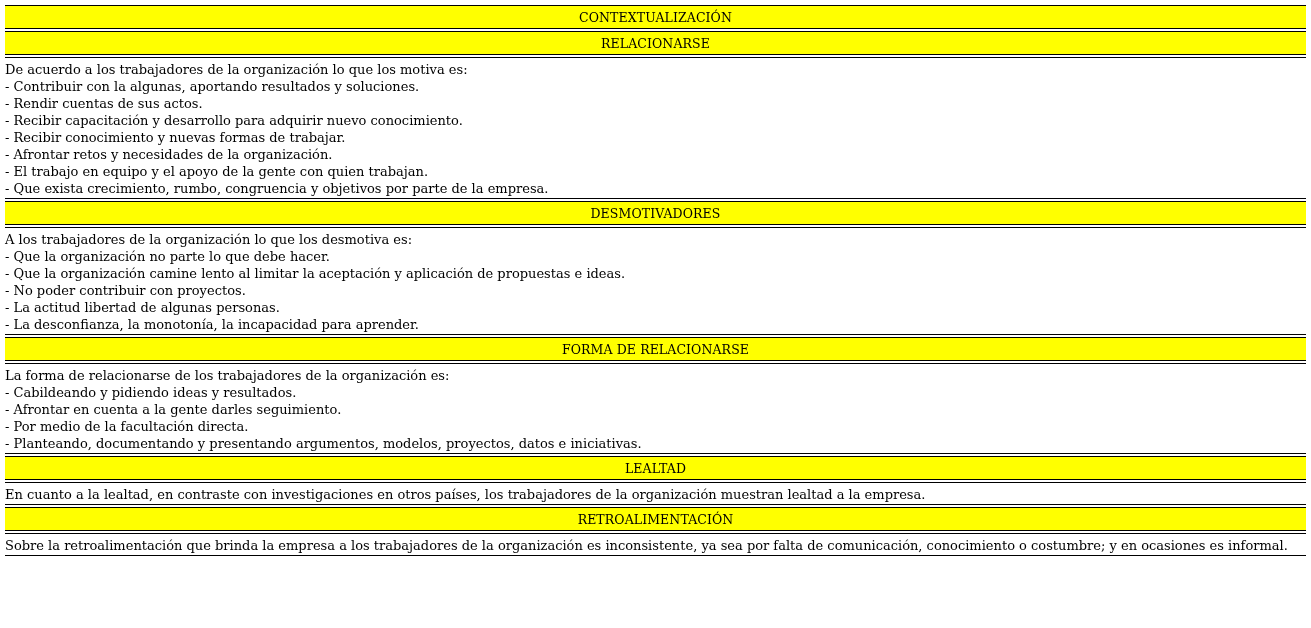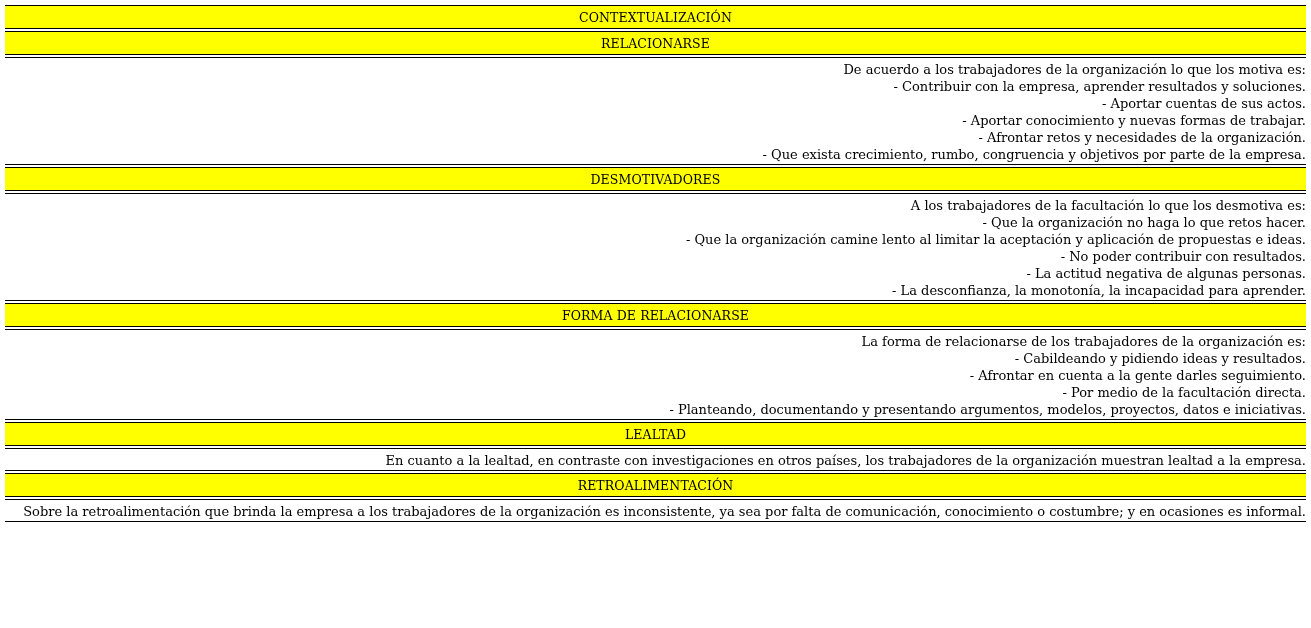--- a/index.html
+++ b/index.html
@@ -4,58 +4,60 @@
 <style>
   html, body { margin: 0; padding: 0; background: #ffffff; }
   body { width: 1311px; height: 628px; overflow: hidden; position: relative;
          font-family: "DejaVu Serif", serif; font-size: 13px; color: #000; }
   .doc { position: absolute; left: 5px; top: 5px; width: 1301px; }
   .row { border-top: 1px solid #000; }
   .sep { height: 2px; background: #fff; }
   .header { background: #ffff00; text-align: center; height: 22px; line-height: 23px;
             font-size: 12.5px; letter-spacing: 0.1px; }
   .header + .sep { }
-  .body-cell { text-align: right; line-height: 17px; font-size: 13px; padding: 3px 0 1px 0; }
+  .body-cell { text-align: left; line-height: 17px; font-size: 13px; padding: 3px 0 1px 0; }
   .line { display: block; white-space: nowrap; }
   .bottom { border-top: 1px solid #000; }
 </style>
 </head>
 <body>
 
 <div class="doc">
 
   <div class="row header">
     <span>CONTEXTUALIZACIÓN</span>
   </div>
   <div class="row sep"></div>
 
   <div class="row header">
     <span>RELACIONARSE</span>
   </div>
   <div class="row sep"></div>
   <div class="row body-cell">
     <span class="line">De acuerdo a los trabajadores de la organización lo que los motiva es:</span>
-    <span class="line">- Contribuir con la empresa, aprender resultados y soluciones.</span>
-    <span class="line">- Aportar cuentas de sus actos.</span>
-    <span class="line">- Aportar conocimiento y nuevas formas de trabajar.</span>
+    <span class="line">- Contribuir con la algunas, aportando resultados y soluciones.</span>
+    <span class="line">- Rendir cuentas de sus actos.</span>
+    <span class="line">- Recibir capacitación y desarrollo para adquirir nuevo conocimiento.</span>
+    <span class="line">- Recibir conocimiento y nuevas formas de trabajar.</span>
     <span class="line">- Afrontar retos y necesidades de la organización.</span>
+    <span class="line">- El trabajo en equipo y el apoyo de la gente con quien trabajan.</span>
     <span class="line">- Que exista crecimiento, rumbo, congruencia y objetivos por parte de la empresa.</span>
   </div>
   <div class="row sep"></div>
 
   <div class="row header">
     <span>DESMOTIVADORES</span>
   </div>
   <div class="row sep"></div>
   <div class="row body-cell">
-    <span class="line">A los trabajadores de la facultación lo que los desmotiva es:</span>
-    <span class="line">- Que la organización no haga lo que retos hacer.</span>
+    <span class="line">A los trabajadores de la organización lo que los desmotiva es:</span>
+    <span class="line">- Que la organización no parte lo que debe hacer.</span>
     <span class="line">- Que la organización camine lento al limitar la aceptación y aplicación de propuestas e ideas.</span>
-    <span class="line">- No poder contribuir con resultados.</span>
-    <span class="line">- La actitud negativa de algunas personas.</span>
+    <span class="line">- No poder contribuir con proyectos.</span>
+    <span class="line">- La actitud libertad de algunas personas.</span>
     <span class="line">- La desconfianza, la monotonía, la incapacidad para aprender.</span>
   </div>
   <div class="row sep"></div>
 
   <div class="row header">
     <span>FORMA DE RELACIONARSE</span>
   </div>
   <div class="row sep"></div>
   <div class="row body-cell">
     <span class="line">La forma de relacionarse de los trabajadores de la organización es:</span>

